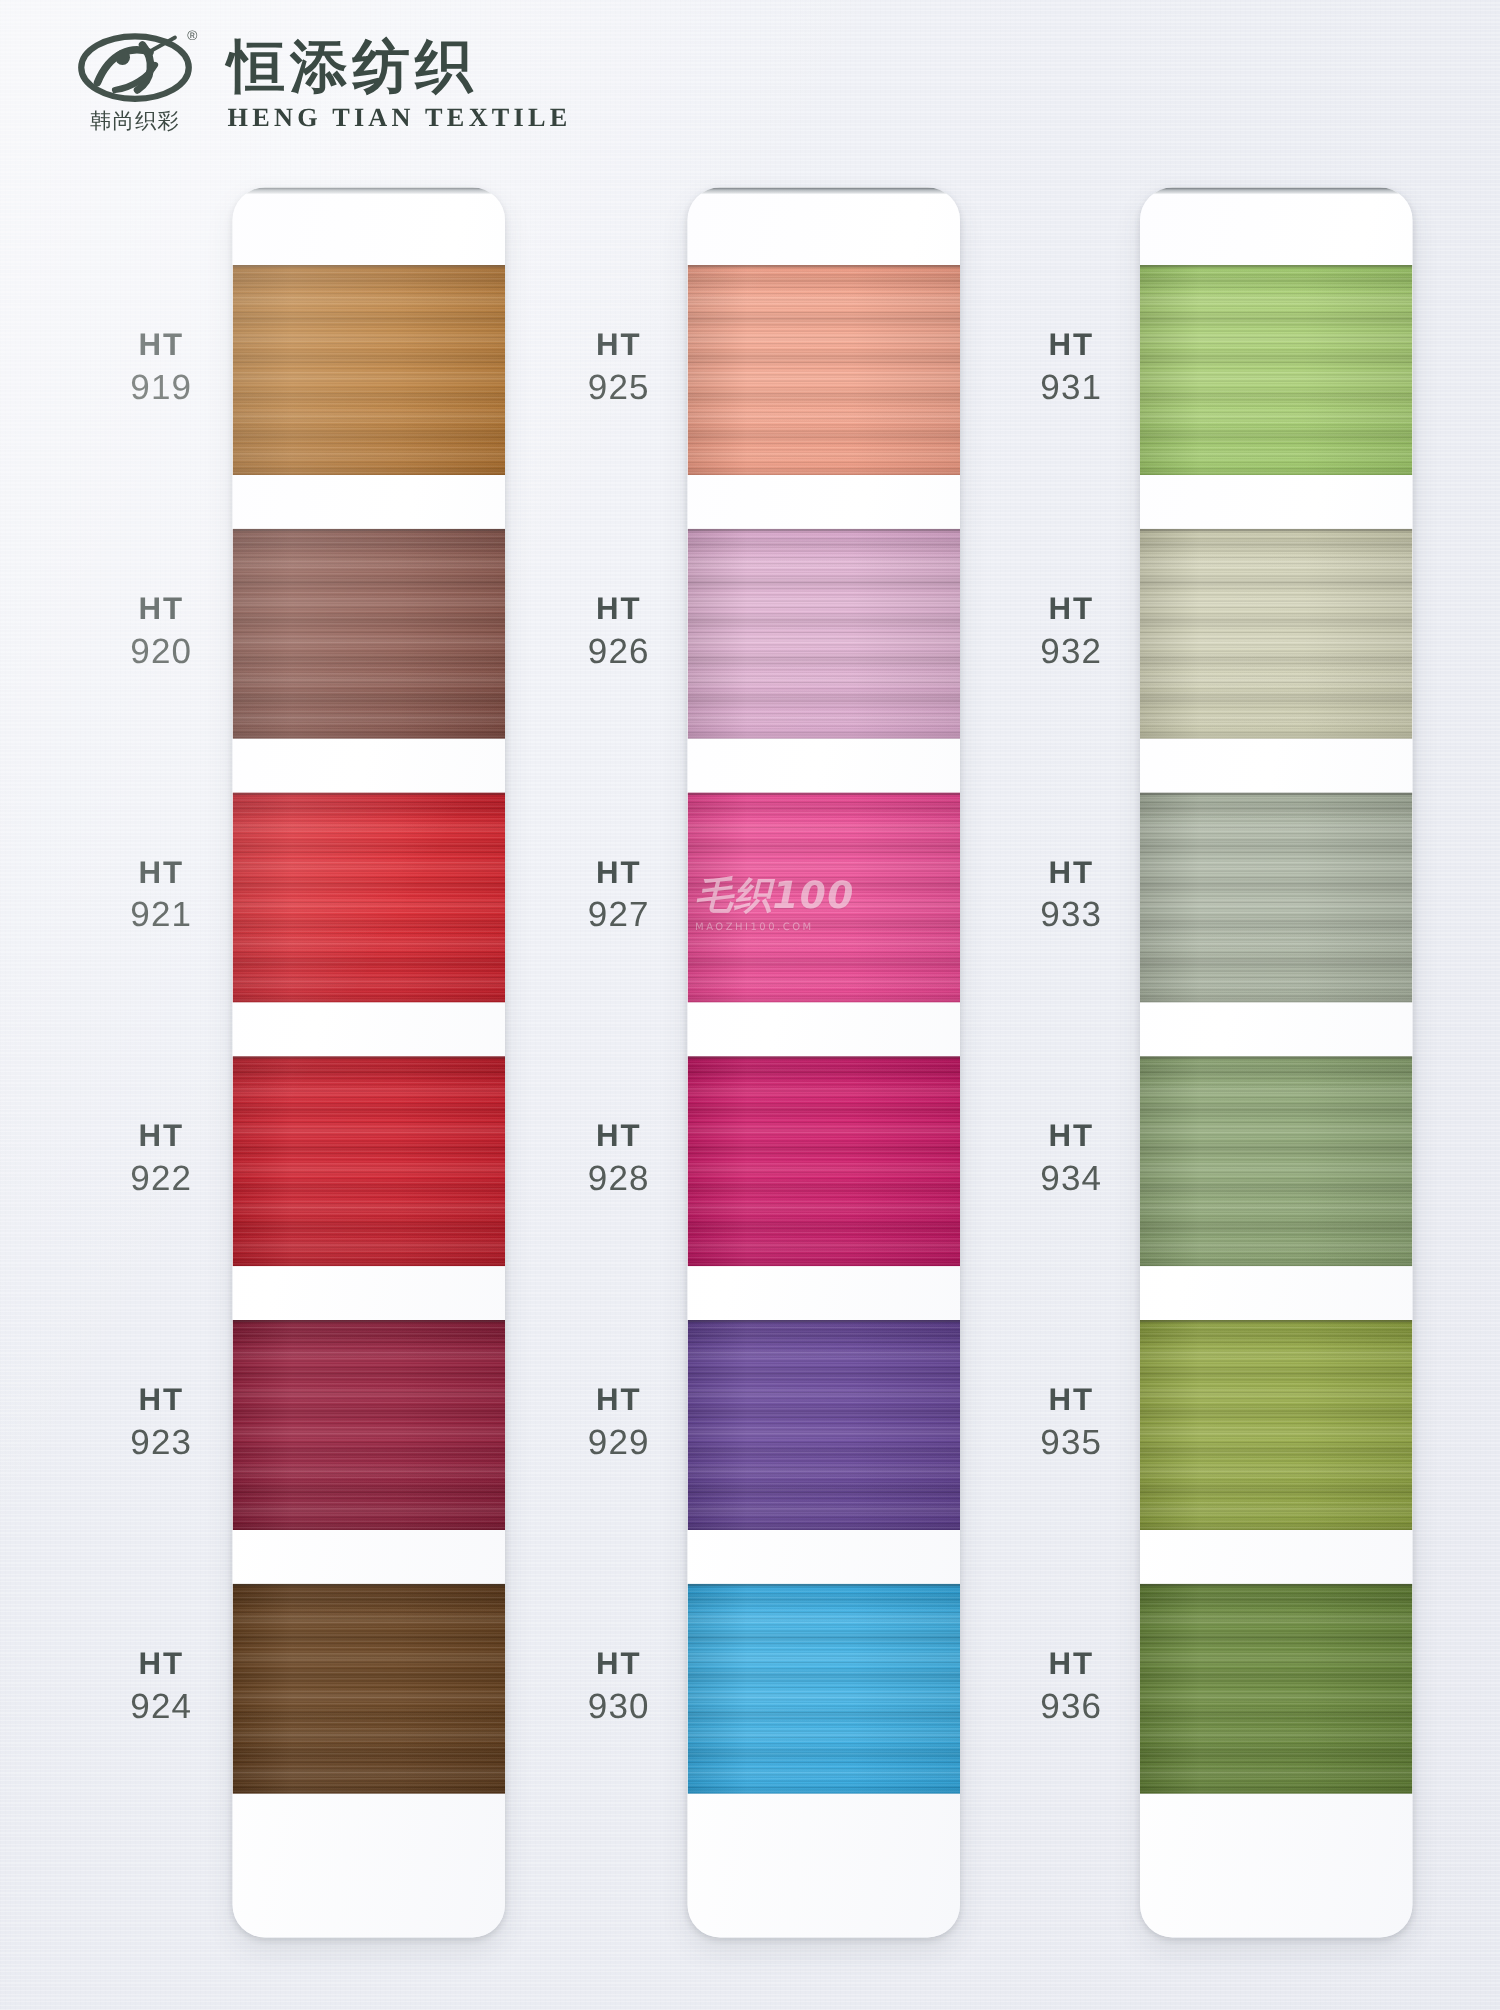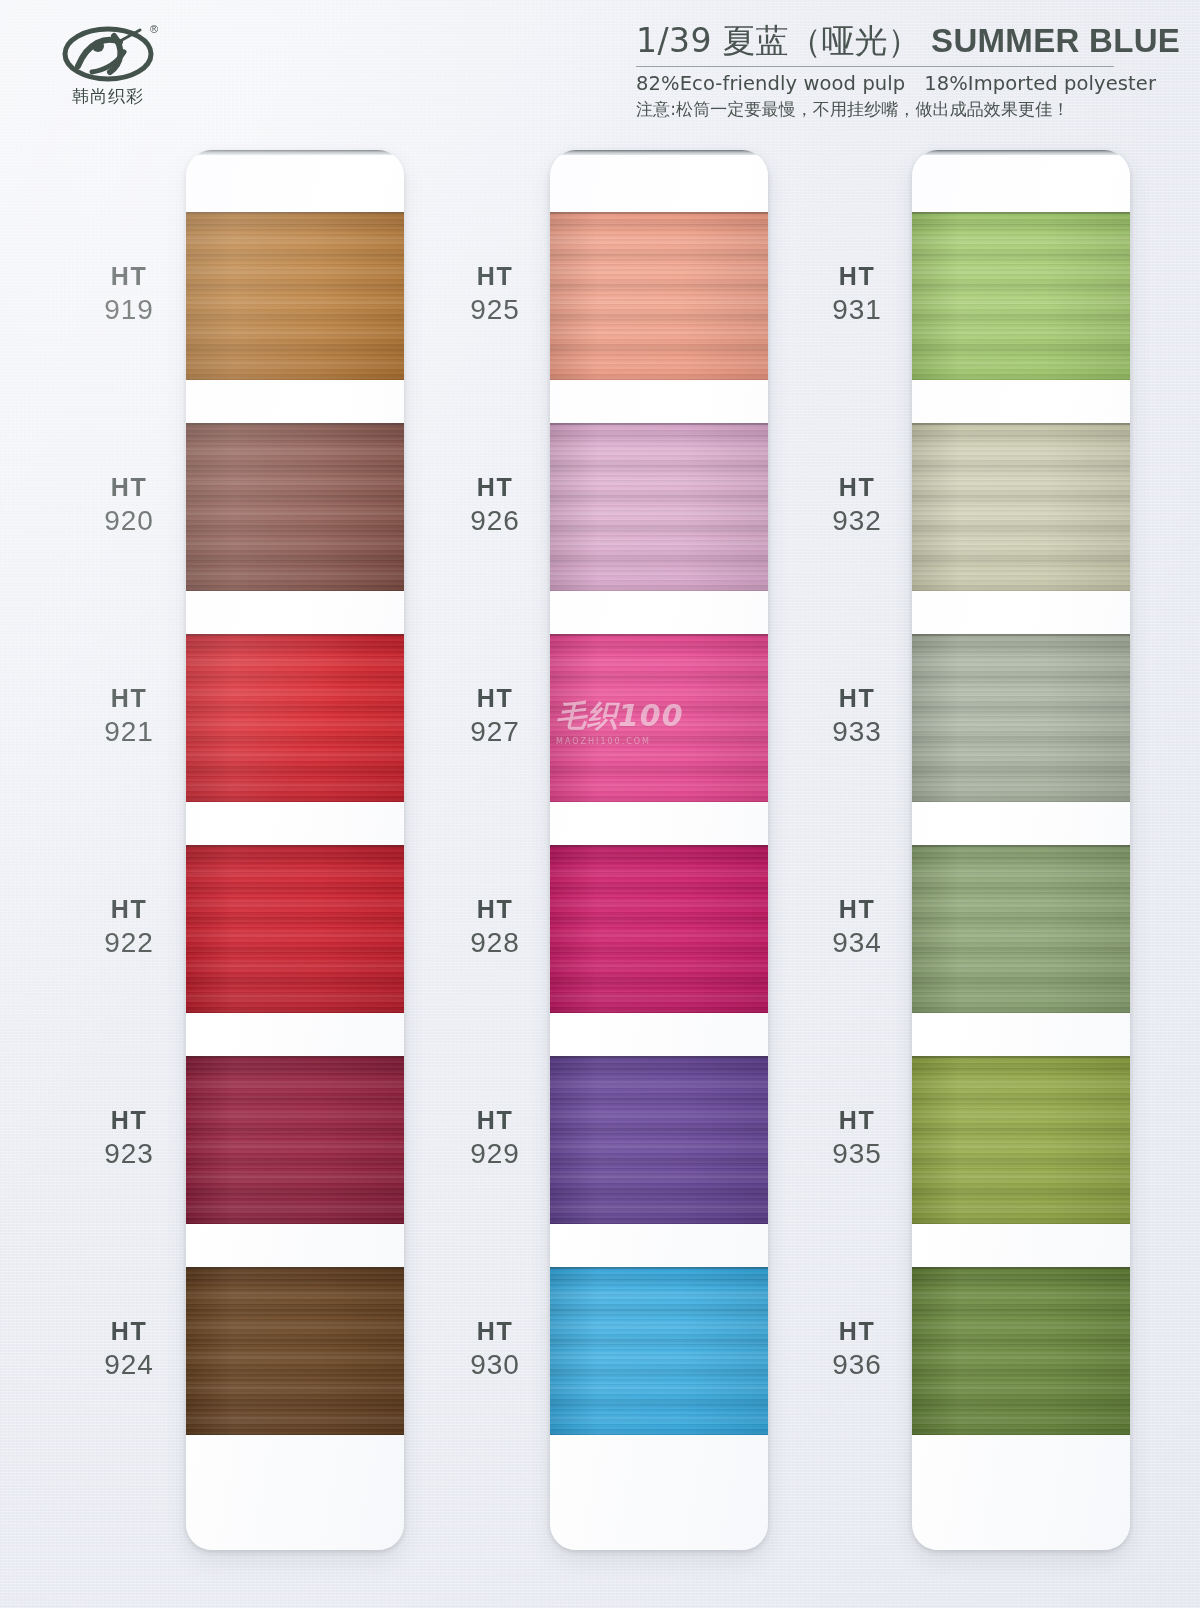--- a/index.html
+++ b/index.html
@@ -253,32 +253,26 @@
             <circle cx="36" cy="20" r="6" fill="#44524c"></circle>
             <path d="M52 10 C 62 22, 60 38, 48 46" fill="none" stroke="#44524c" stroke-width="6" stroke-linecap="round"></path>
             <path d="M60 14 L 78 4" fill="none" stroke="#44524c" stroke-width="3" stroke-linecap="round"></path>
             <path d="M30 46 C 44 44, 56 36, 62 26" fill="none" stroke="#44524c" stroke-width="5" stroke-linecap="round"></path>
           </svg>
           <span id="reg-mark">®</span>
         </div>
         <span id="brand-sub-cn">韩尚织彩</span>
       </div>
 
+      <div id="brand-names">
+        <div id="brand-cn">恒添纺织</div>
+        <div id="brand-en">HENG TIAN TEXTILE</div>
+      </div>
     </div>
 
-    <div id="titleblock">
-      <div id="title-line">
-        <span id="title-code">1/39</span>
-        <span id="title-cn">夏蓝（哑光）</span>
-        <span id="title-en">SUMMER BLUE</span>
-      </div>
-      <div id="title-rule"></div>
-      <div id="composition">82%Eco-friendly wood pulp&nbsp;&nbsp; 18%Imported polyester</div>
-      <div id="note">注意:松筒一定要最慢，不用挂纱嘴，做出成品效果更佳！</div>
-    </div>
 
   </div>
 
   <div id="columns-host">
       <div class="column" id="col-0">
         <div class="label" style="top: 110px;">
           <span class="ht">HT</span>
           <span class="num">919</span>
         </div>
         <div class="label" style="top: 321px;">

